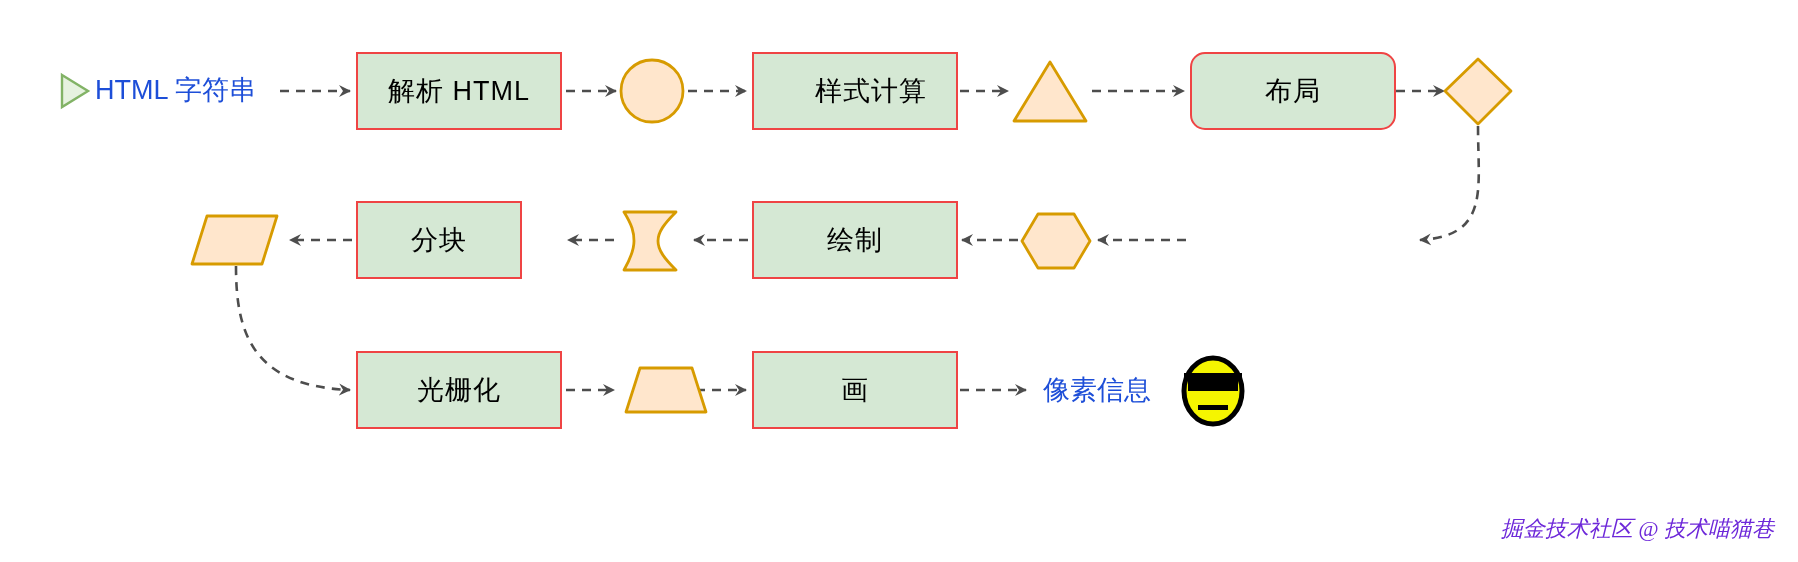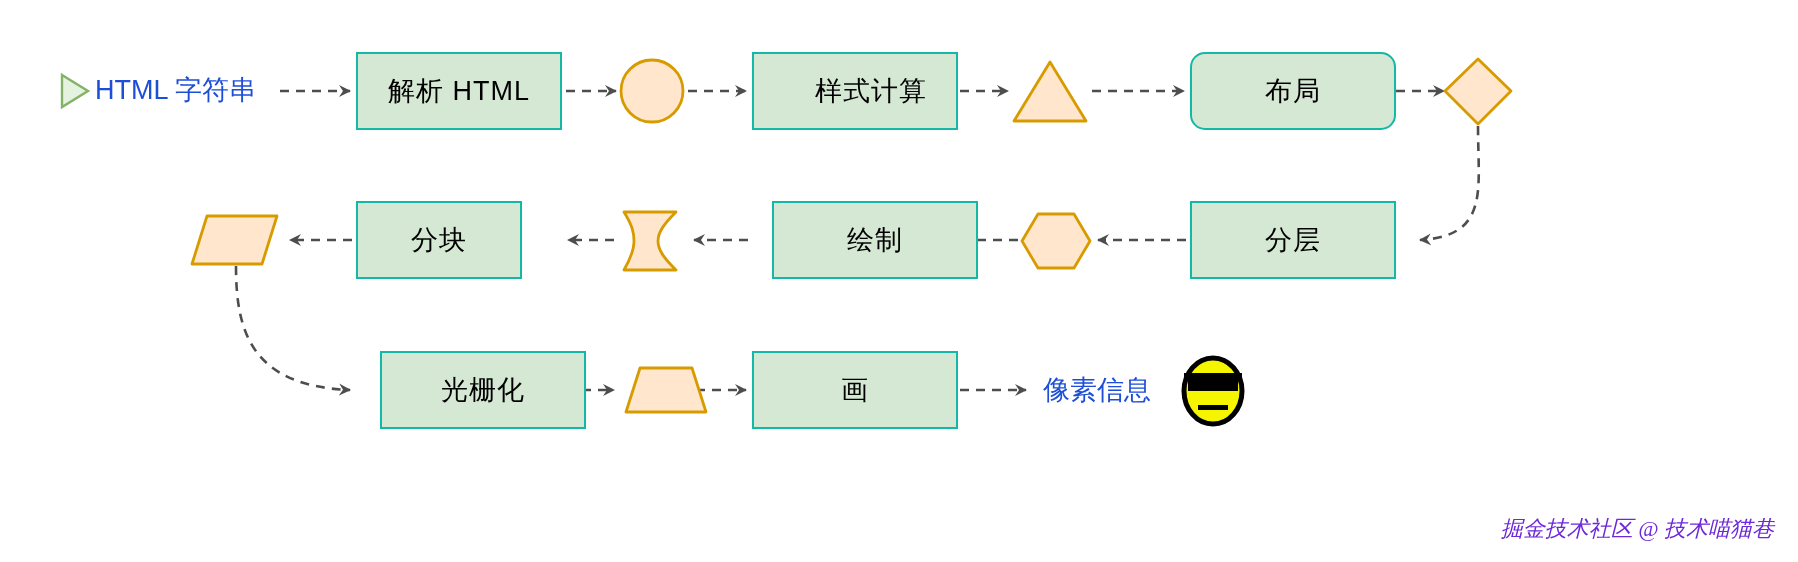--- a/index.html
+++ b/index.html
@@ -3,21 +3,21 @@
 <meta charset="utf-8">
 <style>
   html,body{margin:0;padding:0;background:#ffffff;}
   body{width:1798px;height:562px;font-family:"Liberation Sans","DejaVu Sans",sans-serif;overflow:hidden;}
   #stage{position:relative;width:1798px;height:562px;background:#fff;}
 
   
   .node{position:absolute;box-sizing:border-box;}
 
   .procbox{
-    background:#D5E8D4;border:2px solid #14b8a6;
+    background:#D5E8D4;border:2px solid #ef4444;
     display:flex;align-items:center;justify-content:center;
     color:#000;font-size:27px;letter-spacing:1px;
   }
 
   .free-label{
     position:absolute;color:#1d4ed8;font-size:27px;white-space:nowrap;
     display:flex;align-items:center;
   }
 
   
@@ -99,29 +99,26 @@
   </div>
 
   <div class="node procbox" style="left:1190px;top:52px;width:206px;height:78px;border-radius:15px;">
     <span>布局</span>
   </div>
 
   <div class="node procbox" style="left:356px;top:201px;width:166px;height:78px;">
     <span>分块</span>
   </div>
 
-  <div class="node procbox" style="left:752px;top:201px;width:206px;height:78px;margin-left:20px;">
+  <div class="node procbox" style="left:752px;top:201px;width:206px;height:78px;">
     <span>绘制</span>
   </div>
 
-  <div class="node procbox" style="left:1190px;top:201px;width:206px;height:78px;">
-    <span>分层</span>
-  </div>
 
-  <div class="node procbox" style="left:356px;top:351px;width:206px;height:78px;margin-left:24px;">
+  <div class="node procbox" style="left:356px;top:351px;width:206px;height:78px;">
     <span>光栅化</span>
   </div>
 
   <div class="node procbox" style="left:752px;top:351px;width:206px;height:78px;">
     <span>画</span>
   </div>
 
   <div class="free-label" style="left:1043px;top:372px;">像素信息</div>
 
   <div class="watermark">掘金技术社区 @ 技术喵猫巷</div>

